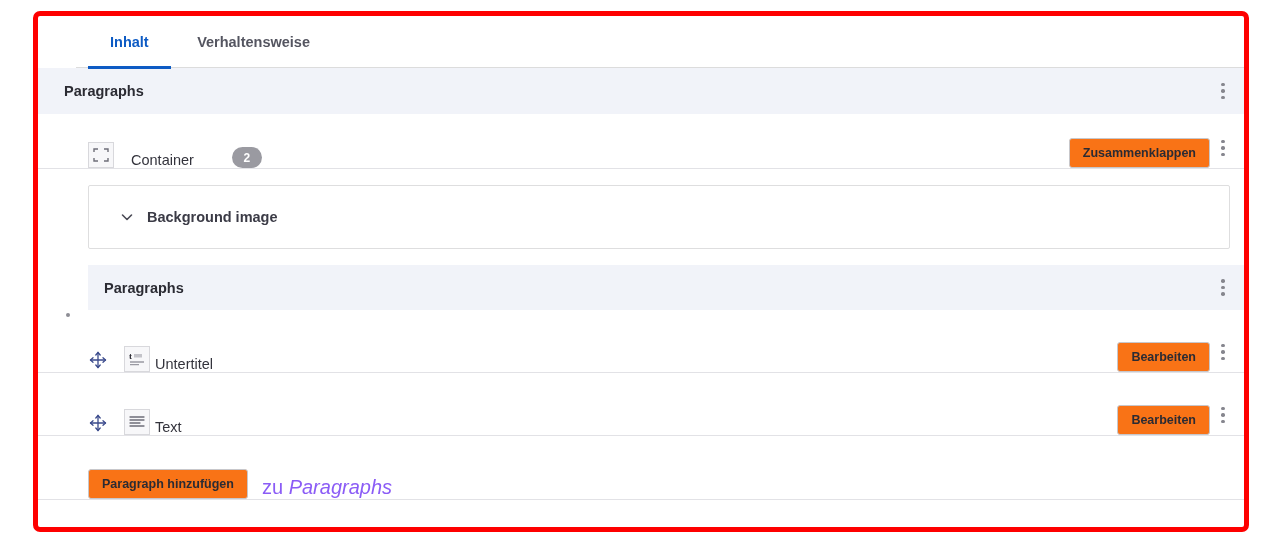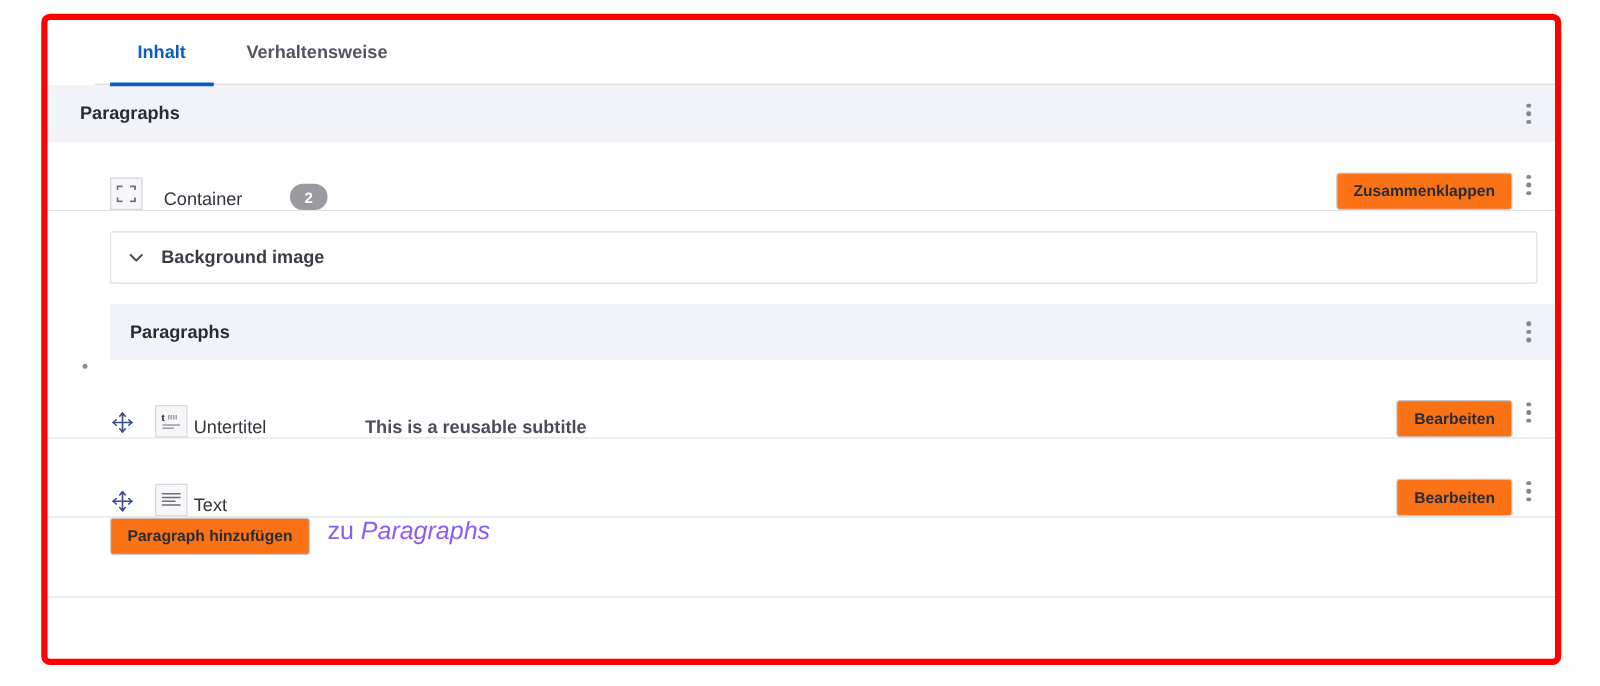--- a/index.html
+++ b/index.html
@@ -156,24 +156,24 @@
 
   
   #bg-image-wrap {
     padding: 16px 14px 16px 50px;
     background: #ffffff;
   }
   #bg-image-box {
     border: 1px solid #dededf;
     border-radius: 2px;
     background: #ffffff;
-    height: 42px;
-    display: flex;
-    align-items: center;
-    padding-left: 12px;
+    height: 64px;
+    display: flex;
+    align-items: center;
+    padding-left: 30px;
   }
   .chev {
     width: 16px; height: 16px;
     flex: 0 0 auto;
     margin-right: 12px;
     display: inline-block;
   }
   #bg-image-label {
     font-size: 14.5px;
     font-weight: bold;
@@ -223,21 +223,21 @@
     margin-left: 17px;
     white-space: nowrap;
     overflow: hidden;
     text-overflow: ellipsis;
   }
   .item-value.bold { font-weight: bold; color: #4c4c58; }
 
   
   #add-row {
     display: flex;
-    align-items: flex-start;
+    align-items: flex-end;
     height: 64px;
     padding-left: 50px;
     background: #ffffff;
     border-bottom: 1px solid #e2e2e6;
   }
   #add-suffix {
     font-size: 20px;
     color: #8b5cf6;
     margin-left: 14px;
   }
@@ -328,21 +328,20 @@
         <text x="1" y="8" font-family="Liberation Serif, serif" font-size="9" font-weight="bold" fill="#2b2b33">t</text>
         <g stroke="#9a9aa3" stroke-width="1.1">
           <path d="M7,3 L7,6.5 M9,3 L9,6.5 M11,3 L11,6.5 M13,3 L13,6.5"></path>
         </g>
         <g stroke="#9a9aa3" stroke-width="1.3">
           <path d="M2,11 L16,11 M2,13.6 L11,13.6"></path>
         </g>
       </svg>
     </span>
     <span class="row-label">Untertitel</span>
-    <span class="item-value bold">This is a reusable subtitle</span>
     <span class="spacer"></span>
     <button class="btn">Bearbeiten</button>
     <span class="kebab">
         <i></i>
         <i></i>
         <i></i>
       </span>
   </div>
 
   <div class="row item-row">

